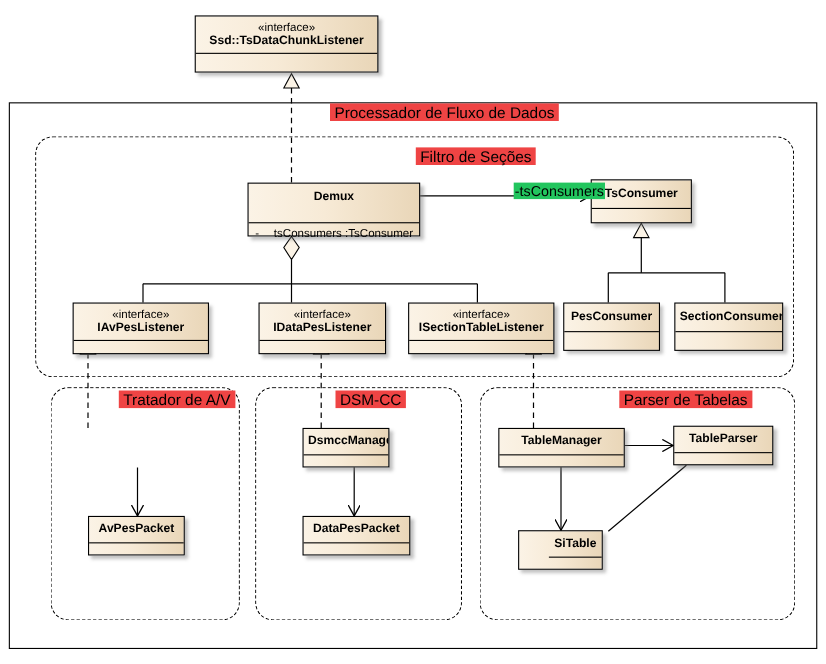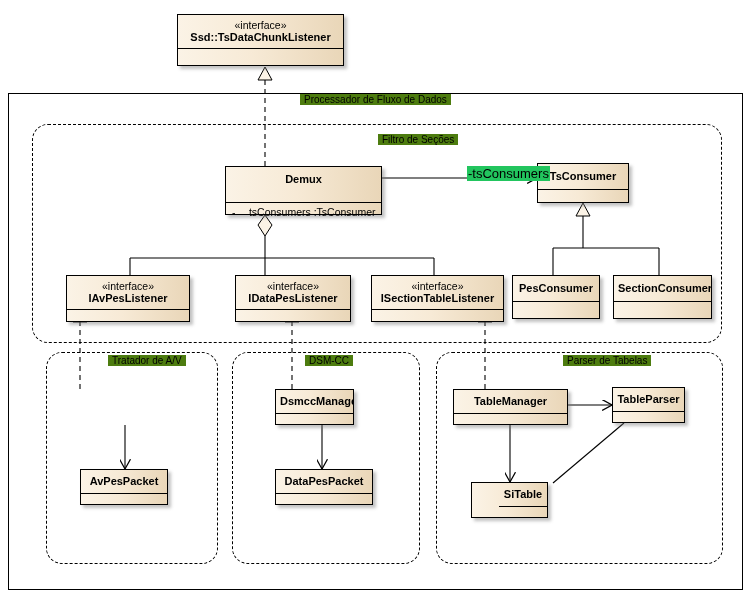--- a/index.html
+++ b/index.html
@@ -70,24 +70,24 @@
     background: transparent;
     z-index: 1;
   }
   .pkg-solid { border: 1px solid #000000; }
   .pkg-dashed {
     border: 1px dashed #000000;
     border-radius: 16px;
   }
   .pkg-label {
     position: absolute;
-    font-size: 10px;
+    font-size: 14px;
     color: #000000;
     white-space: nowrap;
-    background: #4d7c0f;
+    background: #ef4444;
     padding: 0 4px;
     z-index: 3;
   }
   .assoc-label {
     position: absolute;
     font-size: 13px;
     color: #000000;
     white-space: nowrap;
     background: #22c55e;
     padding: 0 1px;
@@ -279,21 +279,21 @@
     <div class="uml-compartment empty" style="height:11px;"></div>
   </div>
 
   <div class="uml-box" style="left:453px; top:389px; width:115px; height:36px;">
     <div class="uml-title" style="padding-top:5px; padding-bottom:5px;">
       <span>TableManager</span>
     </div>
     <div class="uml-compartment empty" style="height:11px;"></div>
   </div>
 
-  <div class="uml-box" style="left:612px; top:387px; width:73px; height:36px;">
+  <div class="uml-box" style="left:612px; top:387px; width:91px; height:36px;">
     <div class="uml-title" style="padding-top:5px; padding-bottom:5px;">
       <span>TableParser</span>
     </div>
     <div class="uml-compartment empty" style="height:11px;"></div>
   </div>
 
   <div class="uml-box" style="left:471px; top:482px; width:77px; height:36px;">
     <div class="uml-title" style="padding-top:5px; padding-bottom:5px;margin-left:27px;">
       <span>SiTable</span>
     </div>

